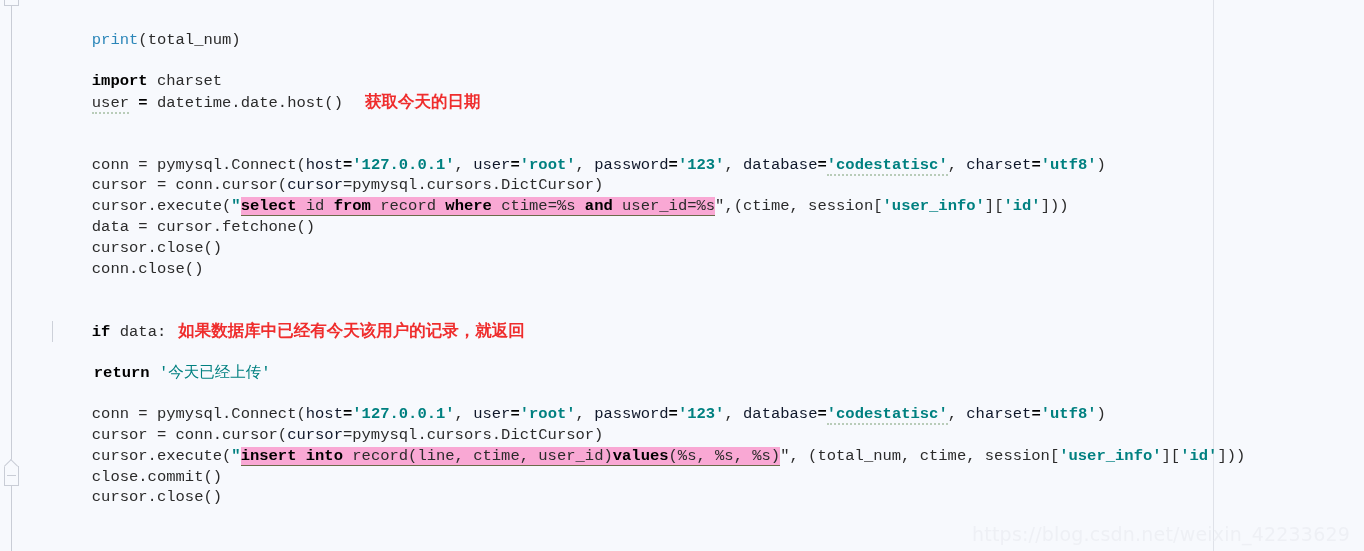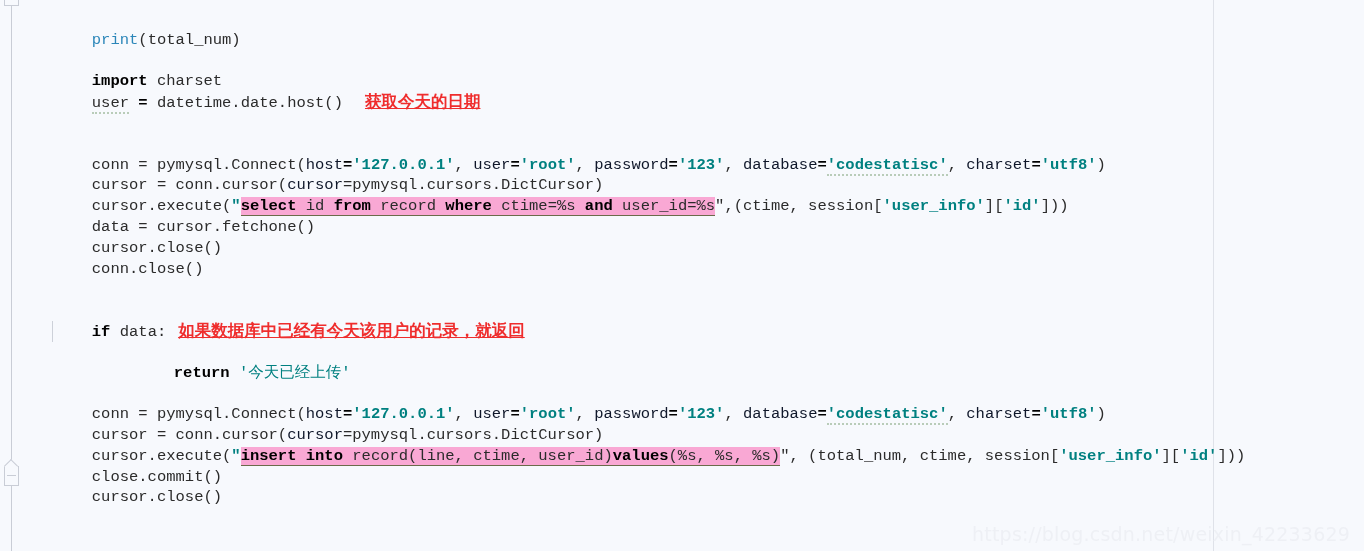--- a/index.html
+++ b/index.html
@@ -108,21 +108,20 @@
     color: #2b2b2b;
   }
   .sql .skw { font-weight: bold; color: #000000; }
 
   
   .anno {
     color: #ef2d2d;
     font-family: "DejaVu Sans", "Liberation Sans", sans-serif;
     font-weight: bold;
     font-size: 16.5px;
-    text-decoration: underline;
   }
 
   
   .guide {
     position: absolute;
     width: 1px;
     background: #cdd1d9;
   }
 
   
@@ -199,21 +198,21 @@
       <span class="plain">conn.close()</span>
     </div>
 
     <div class="line blank">&nbsp;</div>
     <div class="line blank">&nbsp;</div>
 
     <div class="line">
       <span class="kw">if</span><span class="plain"> data:</span><span style="display:inline-block;width:12px;"></span><span class="anno">如果数据库中已经有今天该用户的记录，就返回</span>
     </div>
 
-    <div class="line" style="padding-left:118px;">
+    <div class="line" style="padding-left:38px;">
       <div class="guide" style="left:52px;top:0;height:21px;"></div>
       <span class="kw">return</span><span class="plain"> </span><span class="strlight">'今天已经上传'</span>
     </div>
 
     <div class="line blank">&nbsp;</div>
     <div class="line blank">&nbsp;</div>
 
     <div class="line">
       <span class="plain">conn = pymysql.Connect(</span><span class="param">host</span><span class="kw">=</span><span class="str">'127.0.0.1'</span><span class="plain">, </span><span class="param">user</span><span class="kw">=</span><span class="str">'root'</span><span class="plain">, </span><span class="param">password</span><span class="kw">=</span><span class="str">'123'</span><span class="plain">, </span><span class="param">database</span><span class="kw">=</span><span class="str squig">'codestatisc'</span><span class="plain">, </span><span class="param">charset</span><span class="kw">=</span><span class="str">'utf8'</span><span class="plain">)</span>
     </div>

